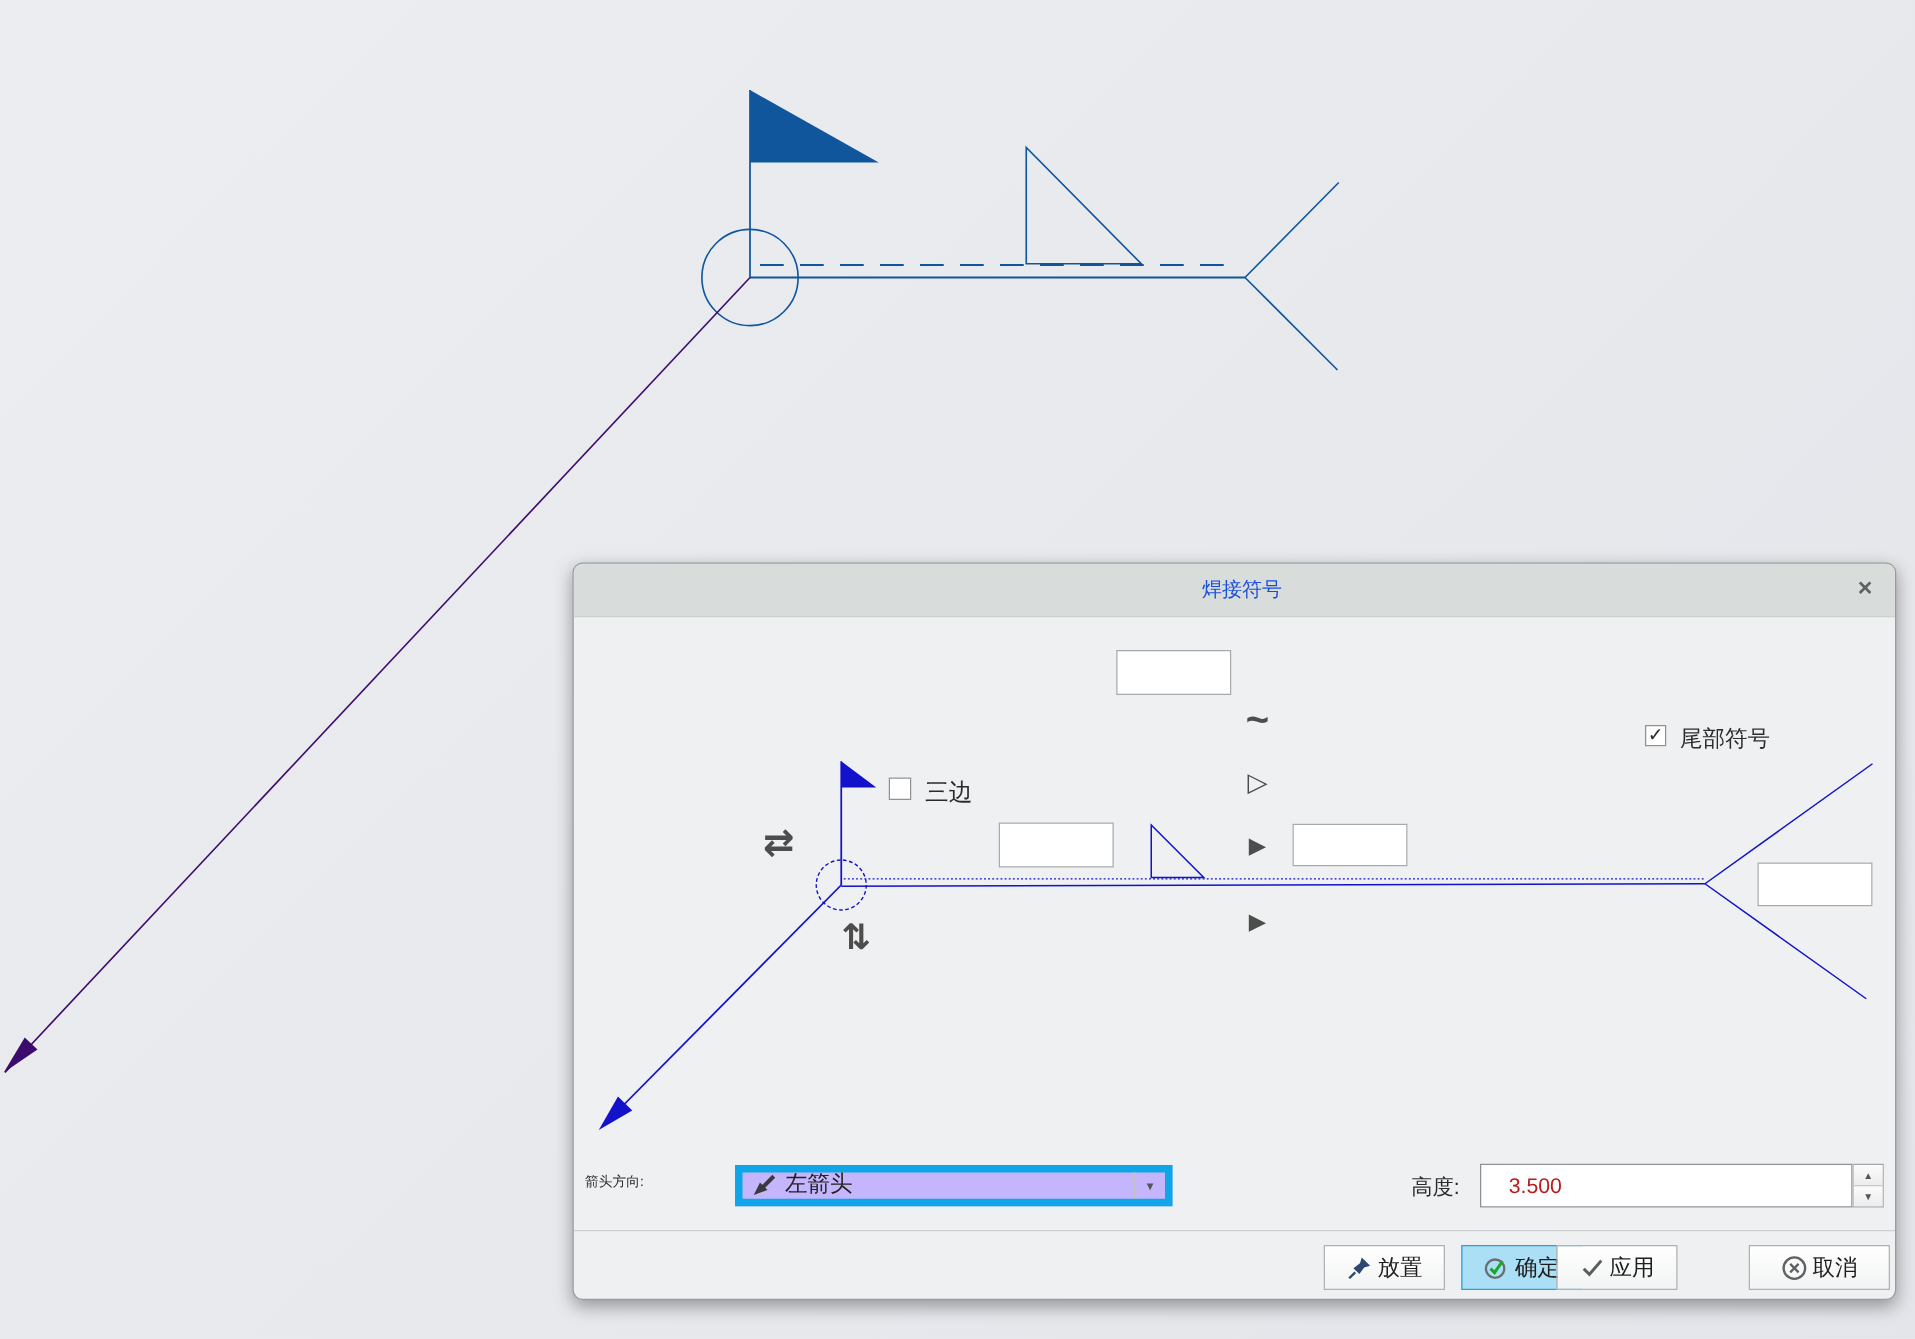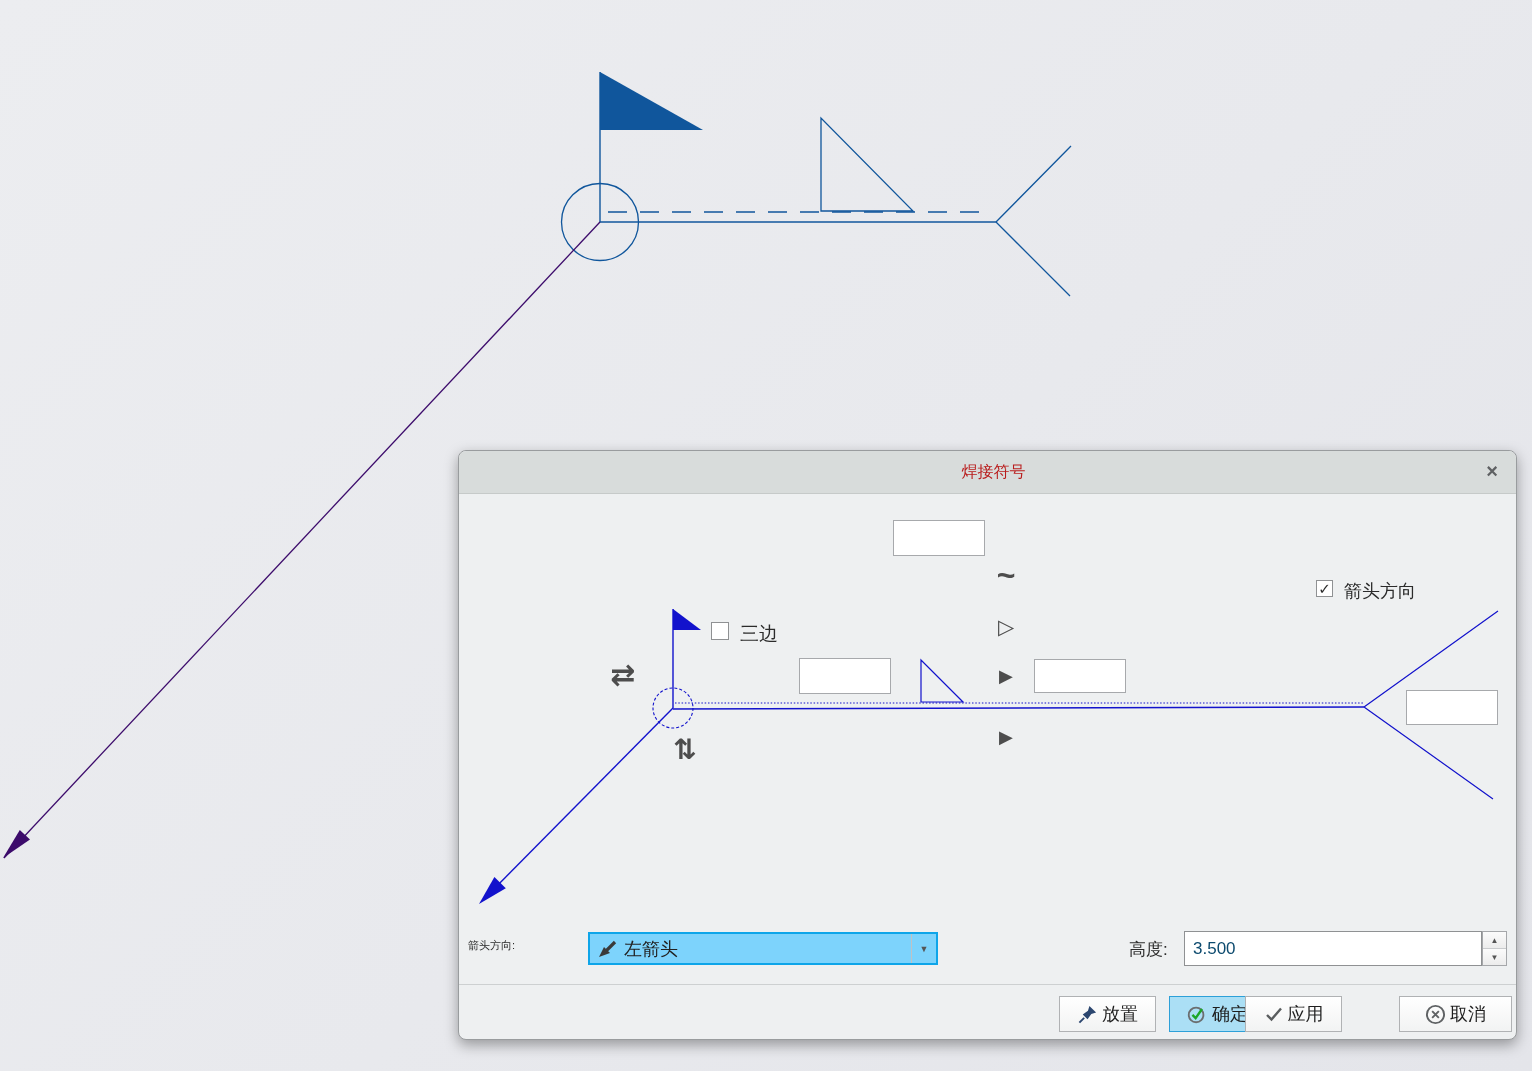--- a/index.html
+++ b/index.html
@@ -17,47 +17,47 @@
   .purple-fill{fill:var(--leader-purple);stroke:none;}
   .p-stroke{stroke:var(--accent-blue);fill:none;}
   .p-fill{fill:var(--accent-blue);stroke:none;}
 
   .dialog{position:absolute;left:458px;top:450px;width:1059px;height:590px;
     background:#eef0f1;border:1px solid #999c9e;border-radius:8px;
     box-shadow:0 5px 14px rgba(0,0,0,.35);overflow:hidden;}
   .titlebar{position:absolute;left:0;top:0;width:100%;height:43px;background:#d8dcdb;
     border-bottom:1px solid #c6cac9;border-radius:7px 7px 0 0;
     display:flex;align-items:center;justify-content:center;}
-  .title-text{font-size:16px;color:#b91c1c;margin-left:12px;}
+  .title-text{font-size:16px;color:#1d4ed8;margin-left:12px;}
   .close-btn{position:absolute;right:12px;top:8px;width:24px;height:24px;display:flex;
     align-items:center;justify-content:center;font-size:20px;font-weight:bold;color:#5f6163;cursor:pointer;}
   .preview-svg{position:absolute;left:0;top:0;pointer-events:none;}
   .abs{position:absolute;}
   .field{background:#fff;border:1px solid #a7a9ac;}
   .lbl{color:#2b2b2b;white-space:nowrap;}
   .glyph{color:var(--icon-gray);text-align:center;line-height:1;}
   .checkbox{width:18px;height:18px;background:#fff;border:1px solid #8f9193;
     display:flex;align-items:center;justify-content:center;cursor:pointer;}
   .checkbox .check{font-size:15px;font-weight:bold;color:#2b2b2b;line-height:1;}
-  .dropdown{display:flex;align-items:center;background:#7dd3fc;border:2px solid #0ea5e9;cursor:pointer;}
+  .dropdown{display:flex;align-items:flex-end;background:#c4b5fd;border:6px solid #0ea5e9;cursor:pointer;}
   .dd-icon{width:34px;display:flex;align-items:center;justify-content:center;}
   .dd-text{flex:1;font-size:18px;color:#222;}
   .dd-caret{width:25px;align-self:stretch;border-left:1px solid #c0c2c4;display:flex;
     align-items:center;justify-content:center;font-size:9px;color:#555;}
   .spinner{display:flex;flex-direction:column;border:1px solid #a5a7aa;background:#f4f4f4;}
   .spin-btn{flex:1;display:flex;align-items:center;justify-content:center;font-size:8px;
     color:#555;cursor:pointer;background:linear-gradient(#fbfbfb,#ececec);}
   .spin-btn + .spin-btn{border-top:1px solid #c9cbcd;}
   .divider{position:absolute;left:0;width:100%;height:1px;background:#cdd0d1;}
   .btn{display:flex;align-items:center;justify-content:center;gap:4px;
     background:linear-gradient(#ffffff,#f2f3f3);border:1px solid #b0b2b4;
     font-size:18px;color:#1e1e1e;cursor:pointer;}
   .btn.ok{background:var(--ok-bg);border-color:var(--ok-border);}
   input.text-input{font-family:"Liberation Sans","DejaVu Sans",sans-serif;font-size:17px;
-    color:#0c4a6e;padding:0 8px;outline:none;}
+    color:#b91c1c;padding:0 22px;outline:none;}
 </style>
 </head>
 <body>
 
 <div class="screen">
 
   <svg class="canvas-svg" width="1532" height="1071" viewBox="0 0 1532 1071">
     <g>
       <polygon class="c-fill" points="600,72 703,130 600,130"></polygon>
       <path class="c-stroke" d="M600,72 V222" stroke-width="1.4"></path>
@@ -98,21 +98,21 @@
 
     <div class="abs glyph" style="left:146px;top:209px;width:36px;font-size:30px;font-weight:bold;">⇄</div>
     <div class="abs glyph" style="left:210px;top:285px;width:32px;font-size:28px;font-weight:bold;">⇅</div>
 
     <div class="abs checkbox" style="left:252px;top:171px;"></div>
     <div class="abs lbl" style="left:281px;top:170px;font-size:19px;">三边</div>
 
     <div class="abs checkbox" style="left:857px;top:129px;width:17px;height:17px;">
       <span class="check">✓</span>
     </div>
-    <div class="abs lbl" style="left:885px;top:128px;font-size:18px;">箭头方向</div>
+    <div class="abs lbl" style="left:885px;top:128px;font-size:18px;">尾部符号</div>
 
     <input class="abs field text-input" style="left: 434px; top: 69px; width: 92px; height: 36px;" value="">
     <input class="abs field text-input" style="left: 340px; top: 207px; width: 92px; height: 36px;" value="">
     <input class="abs field text-input" style="left: 575px; top: 208px; width: 92px; height: 34px;" value="">
     <input class="abs field text-input" style="left: 947px; top: 239px; width: 92px; height: 35px;" value="">
 
     <div class="abs glyph" style="left:527px;top:108px;width:40px;font-size:32px;font-weight:bold;">~</div>
     <div class="abs glyph" style="left:531px;top:165px;width:32px;font-size:21px;">▷</div>
     <div class="abs glyph" style="left:532px;top:216px;width:30px;font-size:18px;">▶</div>
     <div class="abs glyph" style="left:532px;top:277px;width:30px;font-size:18px;">▶</div>

